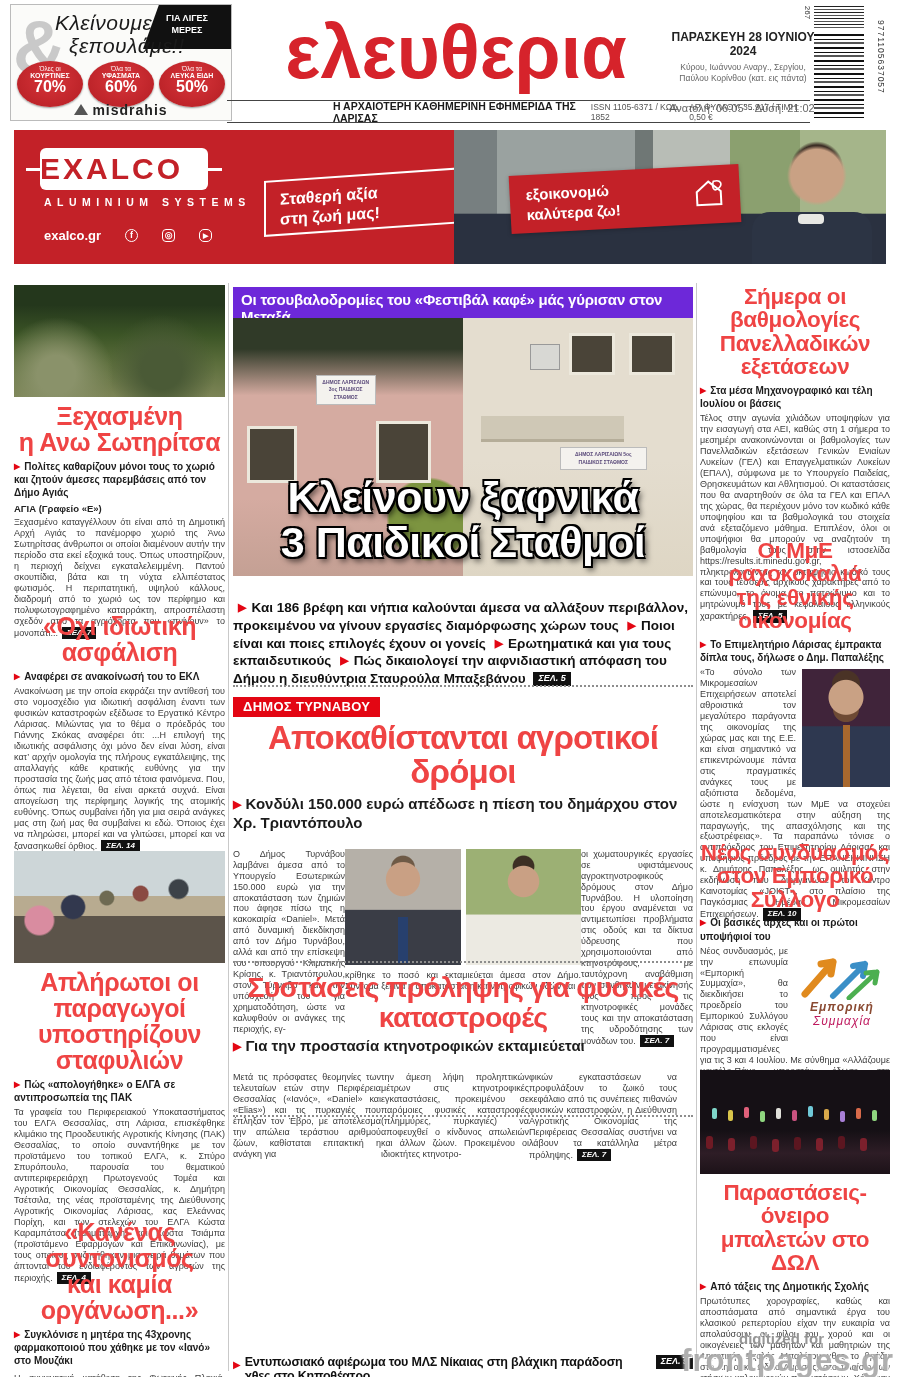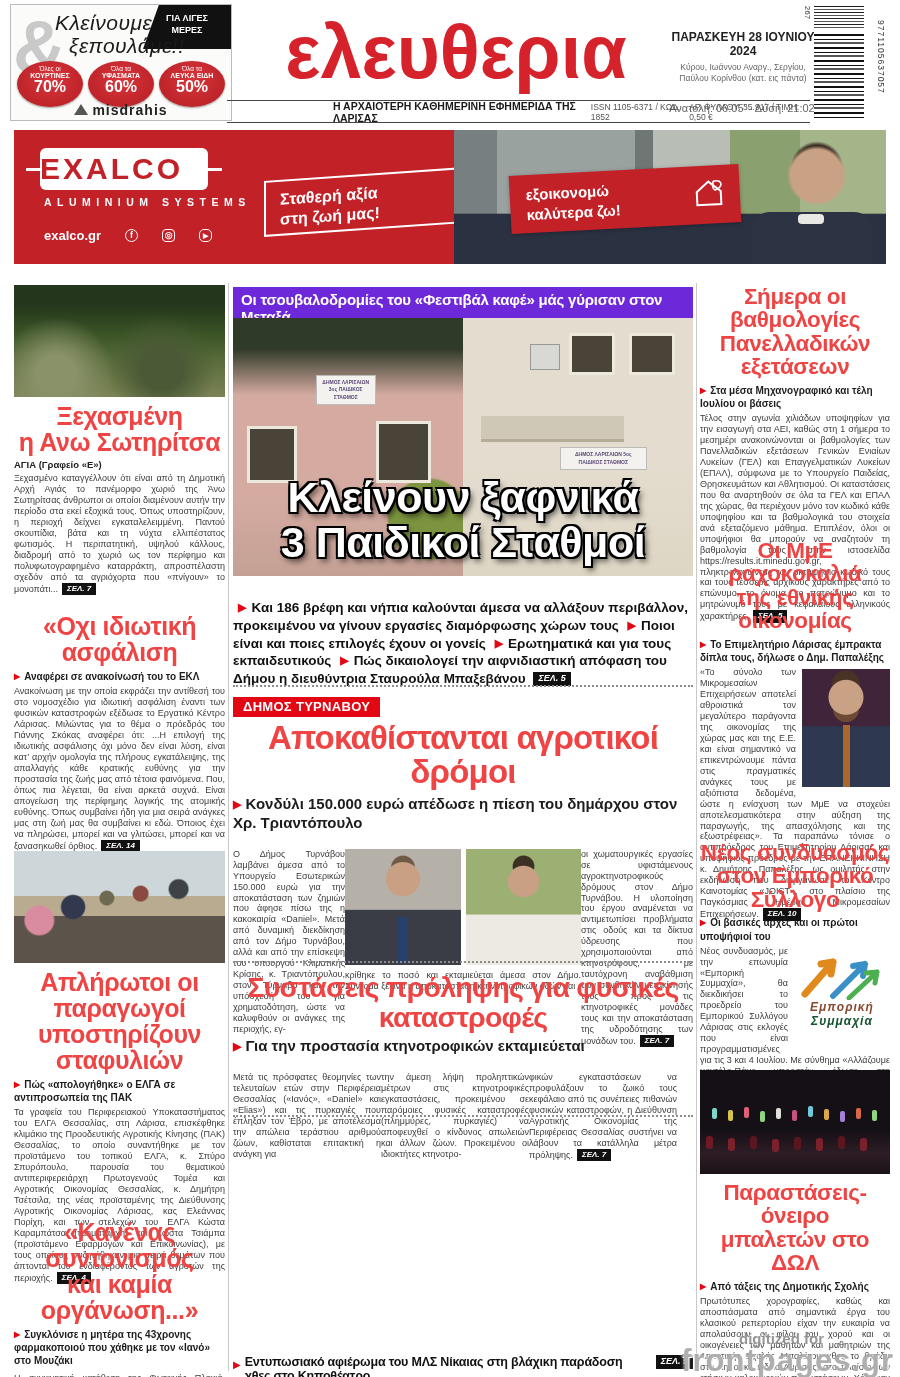--- a/index.html
+++ b/index.html
@@ -147,21 +147,21 @@
   .ph-speaker { float:right; width:88px; height:118px; margin:2px 0 3px 6px;
      background: radial-gradient(circle at 50% 24%, #c9a184 0 17%, transparent 18%),
                  radial-gradient(circle at 50% 34%, #6e4a34 0 14%, transparent 15%),
                  radial-gradient(circle at 50% 13%, #4a3326 0 12%, transparent 13%),
                  linear-gradient(180deg, transparent 48%, #2e3850 49%),
                  linear-gradient(180deg,#40243a 0 55%, #2c1a2c 100%); }
   .ph-speaker::after { content:""; display:block; margin:56px auto 0; width:7px; height:62px; background:#a8682e; }
   .emporiki { float:right; width:96px; height:98px; margin:2px 0 2px 6px; text-align:center; }
   .emporiki svg { display:block; margin:0 auto; }
   .emp-t1 { font-style:italic; font-weight:700; font-size:12px; color:#8a4a32; letter-spacing:1px; }
-  .emp-t2 { font-style:italic; font-weight:700; font-size:12px; color:#14532d; letter-spacing:1px;margin-top:44px; }
+  .emp-t2 { font-style:italic; font-weight:400; font-size:12px; color:#be185d; letter-spacing:1px;margin-top:44px; }
   .ph-ballet { position:relative; height:104px; background:linear-gradient(180deg,#151015 0 58%, #2e1d26 80%, #1c1218 100%); overflow:hidden; }
   .dancers { position:absolute; left:12px; top:38px; width:5px; height:11px; border-radius:2px; background:#7fd6c9;
      box-shadow:16px 2px 0 #d8c44a, 32px -1px 0 #e0607a, 48px 3px 0 #8fd67f, 64px 0 0 #e0e0da, 80px 2px 0 #c9527f, 96px -2px 0 #6fc9d8, 112px 1px 0 #d8a84a, 128px 3px 0 #a87fd6, 144px 0 0 #d86a4a, 160px 2px 0 #8fd67f; }
   .dancers2 { position:absolute; left:6px; top:66px; width:7px; height:13px; border-radius:3px; background:#6e1a24;
      box-shadow:22px 2px 0 #7c202c, 44px 0 0 #5c1620, 66px 3px 0 #7c202c, 88px 1px 0 #5c1620, 110px 2px 0 #7c202c, 132px 0 0 #5c1620, 154px 2px 0 #7c202c; }
 
   .watermark { position:absolute; right:6px; bottom:2px; text-align:right; pointer-events:none; }
   .wm1 { font-size:15px; font-weight:700; color:rgba(80,80,80,.6); text-shadow:0 0 2px #fff; margin-right:70px; }
   .wm2 { font-size:31px; font-weight:800; color:rgba(110,110,110,.55); text-shadow:0 0 3px #fff, 1px 1px 0 #fff; letter-spacing:1px; line-height:.9; }
 </style>
@@ -256,20 +256,21 @@
   <div class="vrule" style="left:696px"></div>
 
   <div class="col col-left">
 
     <div class="art" style="top:2px">
       <div class="ph ph-forest"></div>
       <div class="hl hl-l" style="margin-top:6px">
         <div>Ξεχασμένη</div>
         <div>η Ανω Σωτηρίτσα</div>
       </div>
+      <div class="sub"><span class="arr"></span><span>Πολίτες καθαρίζουν μόνοι τους το χωριό και ζητούν άμεσες παρεμβάσεις από τον Δήμο Αγιάς</span></div>
       <div class="dateline">ΑΓΙΑ (Γραφείο «Ε»)</div>
       <div class="bd"><span>Ξεχασμένο καταγγέλλουν ότι είναι από τη Δημοτική Αρχή Αγιάς το πανέμορφο χωριό της Άνω Σωτηρίτσας άνθρωποι οι οποίοι διαμένουν αυτήν την περίοδο στα εκεί εξοχικά τους. Όπως υποστηρίζουν, η περιοχή δείχνει εγκαταλελειμμένη. Παντού σκουπίδια, βάτα και τη νύχτα ελλιπέστατος φωτισμός. Η περιπατητική, υψηλού κάλλους, διαδρομή από το χωριό ως τον περίφημο και πολυφωτογραφημένο καταρράκτη, απροσπέλαστη σχεδόν από τα αγριόχορτα που «πνίγουν» το μονοπάτι...</span><span class="badge">ΣΕΛ. 7</span></div>
     </div>
 
     <div class="art" style="top:330px">
       <div class="hl hl-l">
         <div>«Οχι ιδιωτική ασφάλιση</div>
       </div>
       <div class="sub"><span class="arr"></span><span>Αναφέρει σε ανακοίνωσή του το ΕΚΛ</span></div>
       <div class="bd"><span>Ανακοίνωση με την οποία εκφράζει την αντίθεσή του στο νομοσχέδιο για ιδιωτική ασφάλιση έναντι των φυσικών καταστροφών εξέδωσε το Εργατικό Κέντρο Λάρισας. Μιλώντας για το θέμα ο πρόεδρός του Γιάννης Σκόκας αναφέρει ότι: ...Η επιλογή της ιδιωτικής ασφάλισης όχι μόνο δεν είναι λύση, είναι κατ’ αρχήν ομολογία της πλήρους εγκατάλειψης, της απαλλαγής κάθε κρατικής ευθύνης για την προστασία της ζωής μας από τέτοια φαινόμενα. Που, όπως πια λέγεται, θα είναι αρκετά συχνά. Είναι απογείωση της περίφημης λογικής της ατομικής ευθύνης. Όπως συμβαίνει ήδη για μια σειρά ανάγκες μας στη ζωή μας θα συμβαίνει κι εδώ. Όποιος έχει να πληρώσει, μπορεί και να γλιτώσει, μπορεί και να ξανασηκωθεί όρθιος.</span><span class="badge">ΣΕΛ. 14</span></div>

